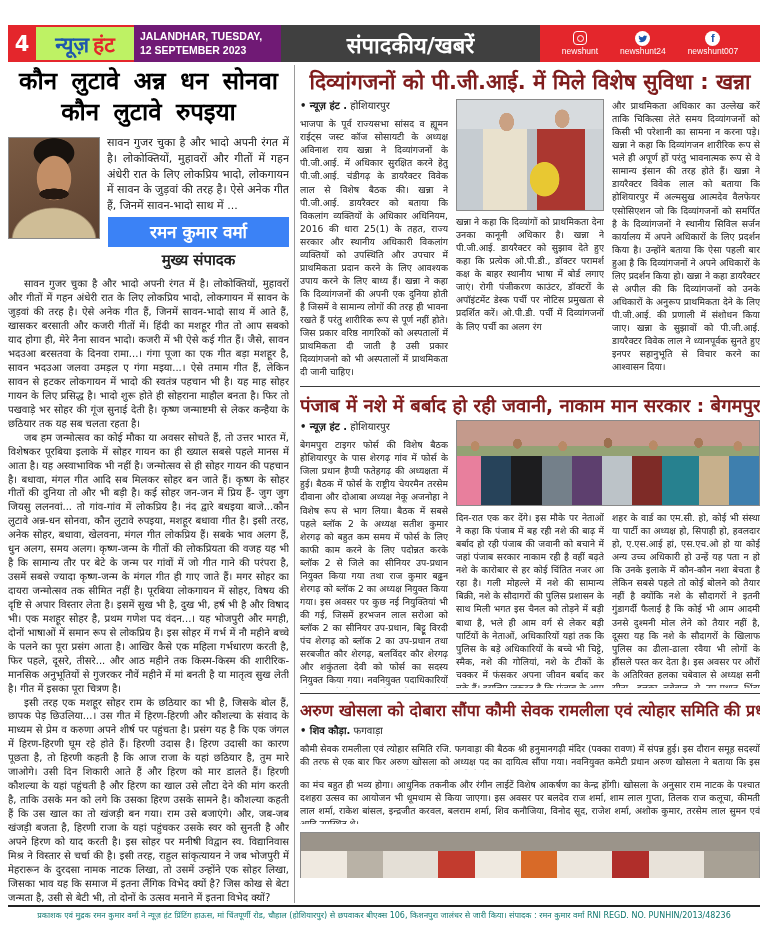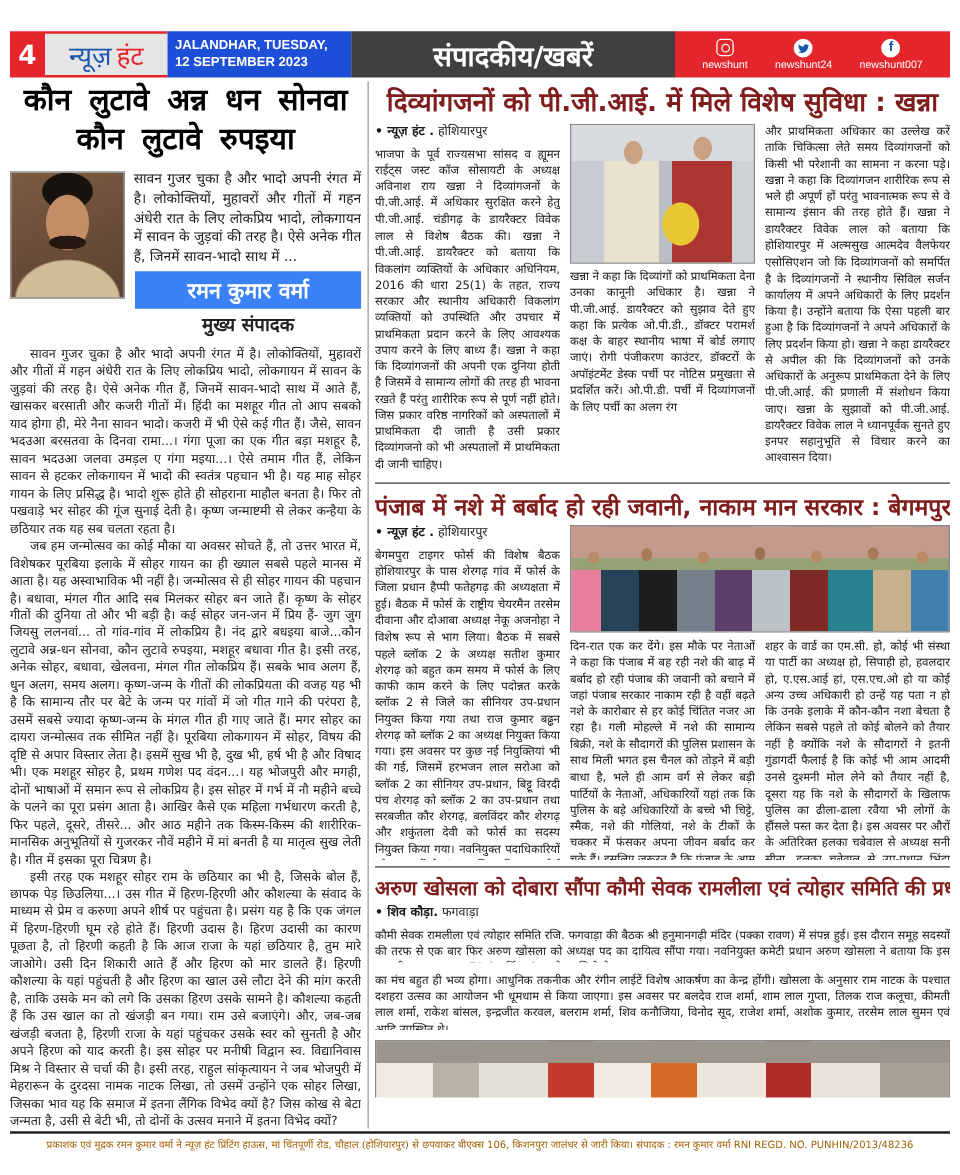--- a/index.html
+++ b/index.html
@@ -4,25 +4,25 @@
 <style>
   * { margin:0; padding:0; box-sizing:border-box; }
   html,body { width:768px; background:#ffffff; font-family:"DejaVu Sans", sans-serif; color:#1a1a1a; }
   body { height:940px; overflow:hidden; }
   .page { width:768px; height:940px; padding:0 8px; }
 
   
   .header { display:flex; height:37px; margin-top:25px; align-items:stretch; }
   .hdr-pagenum { width:28px; background:#e4262c; color:#fff; font-size:21px; font-weight:bold;
                  display:flex; align-items:center; justify-content:center; }
-  .hdr-logo { width:98px; background:#e5e5e5; display:flex; align-items:center; justify-content:center;
-              font-size:21px; font-weight:normal; border-top:2px solid #e4262c; border-bottom:2px solid #e4262c; }
+  .hdr-logo { width:98px; background:#bef264; display:flex; align-items:center; justify-content:center;
+              font-size:21px; font-weight:bold; border-top:2px solid #e4262c; border-bottom:2px solid #e4262c; }
   .logo-blue { color:#1d57ad; margin-right:4px; }
   .logo-red { color:#e4262c; }
-  .hdr-dateline { width:147px; background:#1d4ed8; color:#fff; font-size:10.5px; font-weight:bold;
+  .hdr-dateline { width:147px; background:#701a75; color:#fff; font-size:10.5px; font-weight:bold;
                   display:flex; flex-direction:column; justify-content:center; padding-left:6px;
                   font-family:"Liberation Sans","DejaVu Sans",sans-serif; line-height:1.25; }
   .hdr-section { flex:1; background:#404040; color:#fff; font-size:22px; font-weight:bold;
                  display:flex; align-items:center; justify-content:center; }
   .hdr-social { width:220px; background:#e4262c; display:flex; align-items:center; justify-content:space-evenly; }
   .social-item { display:flex; flex-direction:column; align-items:center; color:#fff; font-size:8.5px;
                  font-family:"Liberation Sans","DejaVu Sans",sans-serif; line-height:1.1; }
   .icon-circle { width:15px; height:15px; border-radius:50%; background:#fff; color:#1d57ad;
                  display:flex; align-items:center; justify-content:center; font-weight:bold; font-size:11px; margin-bottom:1px; }
   .icon-insta { width:14px; height:14px; border:1.6px solid #fff; border-radius:4px; position:relative; margin-bottom:2px; }
@@ -90,21 +90,21 @@
   .b-cols { display:flex; gap:8px; flex:1; overflow:hidden; }
 
   .art-c .cols3 { height:154px;flex-direction:column; }
   .photo-c { width:100%; height:70px; margin-bottom:4px;
     background:
       linear-gradient(180deg, transparent 0 76%, #8f2f28 76%),
       linear-gradient(180deg, #9b948a 0 26%, transparent 26%),
       linear-gradient(90deg, #efe9e0 0 10%, #b9b2a6 10% 18%, #e4dfd6 18% 30%, #c23b2e 30% 38%, #efe9e0 38% 48%, #d86a28 48% 56%, #ece6dd 56% 68%, #b02e2a 68% 76%, #e8e2d9 76% 88%, #a8a195 88%); }
 
   
-  .footer { border-top:2px solid #222; margin-top:2px; padding-top:3px; text-align:center; color:#a16207; }
+  .footer { border-top:2px solid #222; margin-top:2px; padding-top:3px; text-align:center; color:#0f766e; }
   .footer .l1 { font-size:8px; line-height:1.4; }
   .footer .l2 { font-size:7.5px; line-height:1.4; }
 </style>
 </head>
 <body>
 
 <div class="page">
 
   <div class="header">
     <div class="hdr-pagenum">4</div>

